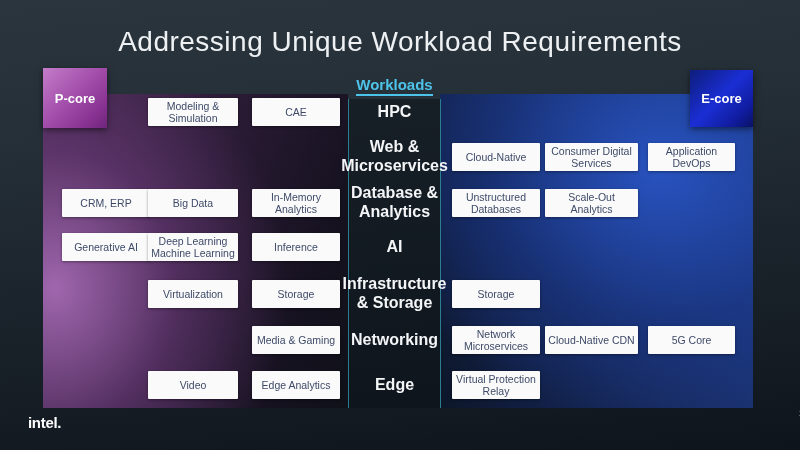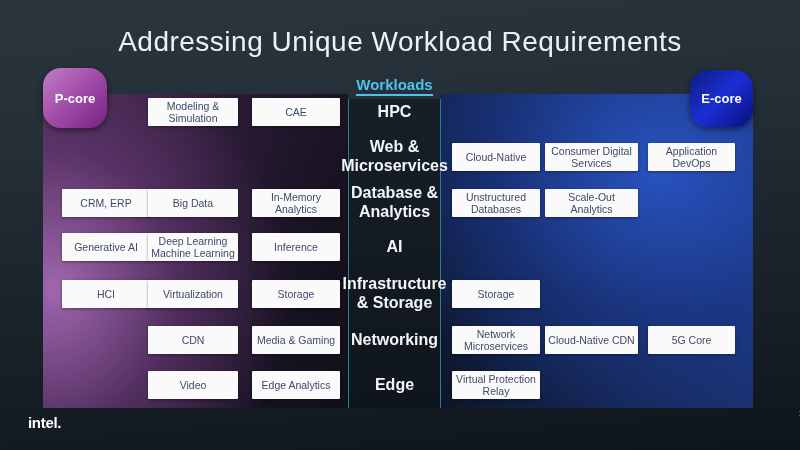--- a/index.html
+++ b/index.html
@@ -36,21 +36,21 @@
   .workloads-header{
     position:absolute;left:348px;top:76px;width:93px;text-align:center;text-decoration:underline;
   }
   .workloads-header span{
     display:inline-block;color:#4ec3ea;font-size:15px;font-weight:bold;
     border-bottom:2px solid #4ec3ea;padding-bottom:1px;
   }
   
   .core-box{
     position:absolute;display:flex;align-items:center;justify-content:center;
-    color:#fff;font-size:13px;font-weight:bold;box-shadow:0 2px 6px rgba(0,0,0,.5);border-radius:18px;
+    color:#fff;font-size:13px;font-weight:bold;box-shadow:0 2px 6px rgba(0,0,0,.5);
   }
   .pcore{
     left:43px;top:68px;width:64px;height:60px;
     background:linear-gradient(135deg,#c37dc9 0%,#a24daa 48%,#8a3394 78%,#6e2579 100%);
   }
   .ecore{
     left:690px;top:70px;width:63px;height:57px;
     background:linear-gradient(135deg,#0e1d7b 0%,#1a2ed4 48%,#101c9e 80%,#0a1263 100%);
   }
   
@@ -105,24 +105,22 @@
   <div class="category r6">Edge</div>
 
   <div class="wbox r0 lc1">Modeling &amp; Simulation</div>
   <div class="wbox r0 lc2">CAE</div>
   <div class="wbox r2 lc0">CRM, ERP</div>
   <div class="wbox r2 lc1">Big Data</div>
   <div class="wbox r2 lc2">In-Memory Analytics</div>
   <div class="wbox r3 lc0">Generative AI</div>
   <div class="wbox r3 lc1">Deep Learning Machine Learning</div>
   <div class="wbox r3 lc2">Inference</div>
-  <div class="wbox r4 lc0">HCI</div>
   <div class="wbox r4 lc1">Virtualization</div>
   <div class="wbox r4 lc2">Storage</div>
-  <div class="wbox r5 lc1">CDN</div>
   <div class="wbox r5 lc2">Media &amp; Gaming</div>
   <div class="wbox r6 lc1">Video</div>
   <div class="wbox r6 lc2">Edge Analytics</div>
 
   <div class="wbox r1 rc0">Cloud-Native</div>
   <div class="wbox r1 rc1">Consumer Digital Services</div>
   <div class="wbox r1 rc2">Application DevOps</div>
   <div class="wbox r2 rc0">Unstructured Databases</div>
   <div class="wbox r2 rc1">Scale-Out Analytics</div>
   <div class="wbox r4 rc0">Storage</div>

